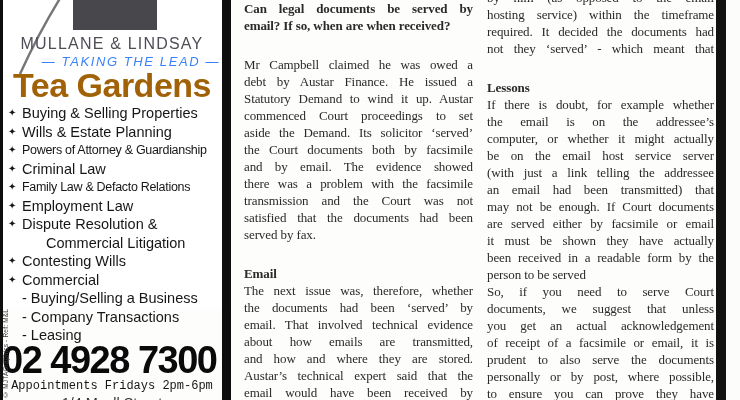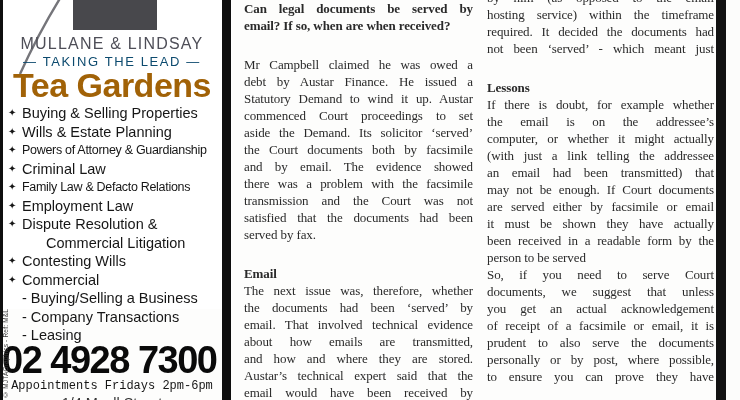--- a/index.html
+++ b/index.html
@@ -7,23 +7,23 @@
         font-family:"Liberation Serif",serif;color:#262626;}
   
   .ad{position:absolute;left:0;top:0;width:232px;height:309px;background:#fff;}
   .ad-left-border{position:absolute;left:0;top:0;width:3px;height:400px;background:#0e0e0e;}
   .ad-right-border{position:absolute;left:222px;top:0;width:9px;height:400px;background:#0e0e0e;}
   .logo-rect{position:absolute;left:73px;top:-8px;width:84px;height:38px;background:#48484c;}
   .swoosh{position:absolute;left:14px;top:-4px;}
   .brand{position:absolute;left:4px;right:12px;top:35px;text-align:center;
          font-family:"Liberation Sans",sans-serif;font-size:16px;letter-spacing:1.2px;
          color:#4e4e57;white-space:nowrap;}
-  .tagline{position:absolute;left:4px;right:12px;top:54px;text-align:center;
+  .tagline{position:absolute;left:4px;right:12px;top:54px;text-align:right;
          font-family:"Liberation Sans",sans-serif;font-size:13px;letter-spacing:1.6px;
-         color:#0c4a6e;white-space:nowrap;}
+         color:#3b82f6;white-space:nowrap;font-style:italic;}
   .location{position:absolute;left:4px;right:12px;top:66px;text-align:center;
          font-family:"Liberation Sans",sans-serif;font-size:34px;font-weight:800;
          letter-spacing:-0.5px;color:#a16207;white-space:nowrap;}
   .services{position:absolute;left:8px;top:104px;width:214px;
          font-family:"Liberation Sans",sans-serif;font-size:14.5px;color:#161616;}
   .svc{line-height:18.5px;white-space:nowrap;position:relative;padding-left:14px;}
   .svc .blt{position:absolute;left:0;top:0;font-size:10px;}
   .svc.wrap{padding-left:38px;}
   .svc.dash{padding-left:14px;}
   .svc.condensed{font-size:12.5px;letter-spacing:-0.3px;}
@@ -123,29 +123,30 @@
         <div class="tline">Mr Campbell, and sitting in his in box,</div>
         <div class="tline ragged">within 5 minutes of being sent.</div>
       </div>
     </div>
 
   <div class="col col-right">
       <div class="para">
         <div class="tline">by him (as opposed to the email</div>
         <div class="tline">hosting service) within the timeframe</div>
         <div class="tline">required. It decided the documents had</div>
-        <div class="tline">not been ‘served’ - which meant just</div>
+        <div class="tline">not they ‘served’ - which meant that</div>
       </div>
       <div class="para gap bold">
         <div class="tline ragged">Lessons</div>
       </div>
       <div class="para">
         <div class="tline">If there is doubt, for example whether</div>
         <div class="tline">the email is on the addressee’s</div>
         <div class="tline">computer, or whether it might actually</div>
+        <div class="tline">be on the email host service server</div>
         <div class="tline">(with just a link telling the addressee</div>
         <div class="tline">an email had been transmitted) that</div>
         <div class="tline">may not be enough. If Court documents</div>
         <div class="tline">are served either by facsimile or email</div>
         <div class="tline">it must be shown they have actually</div>
         <div class="tline">been received in a readable form by the</div>
         <div class="tline ragged">person to be served</div>
       </div>
       <div class="para">
         <div class="tline">So, if you need to serve Court</div>

